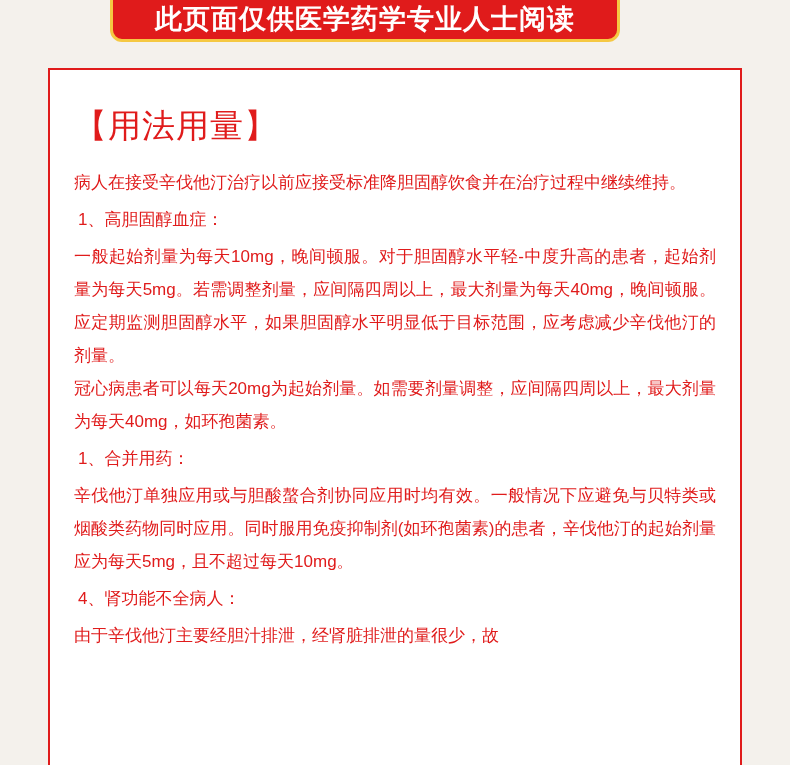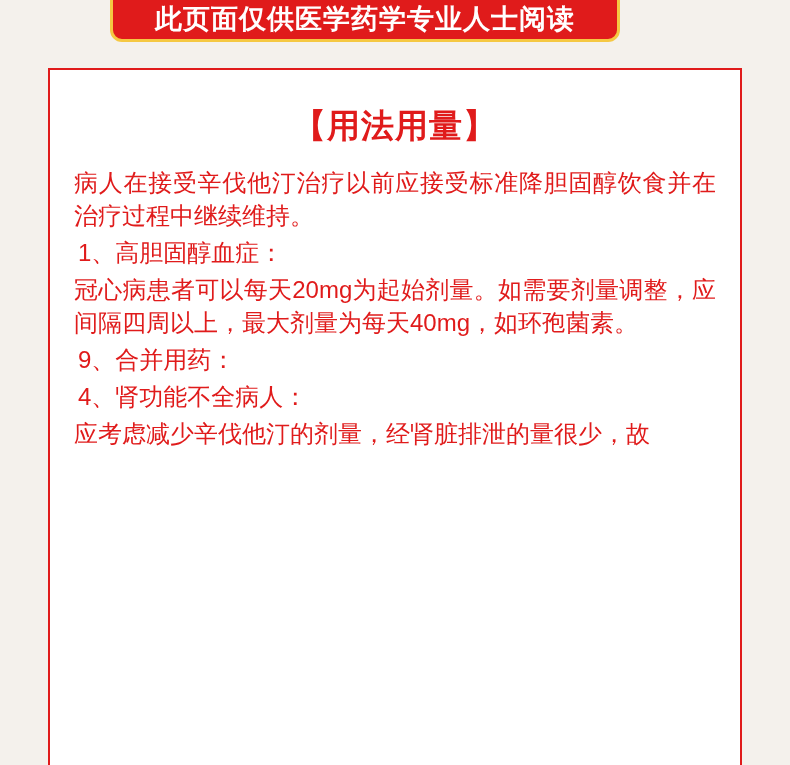--- a/index.html
+++ b/index.html
@@ -55,31 +55,30 @@
     height: 700px;
     background: #ffffff;
     border: 2px solid #e01b1b;
     box-sizing: border-box;
     overflow: hidden;
   }
   .card-inner {
     padding: 26px 24px 0 24px;
   }
   .section-title {
-    text-align: center;
     color: #e01b1b;
     font-size: 33px;
-    font-weight: bold;
+    font-weight: normal;
     line-height: 1.2;
     margin: 10px 0 20px 0;
     letter-spacing: 1px;
   }
   .body-text {
     color: #e01b1b;
-    font-size: 24px;
+    font-size: 17px;
     line-height: 33px;
     letter-spacing: 0px;
     text-align: justify;
   }
   .para {
     margin: 0;
     padding: 0;
   }
   .heading-line {
     margin: 4px;
@@ -96,22 +95,24 @@
   </div>
 
   <div class="card">
     <div class="card-inner">
 
       <div class="section-title">【用法用量】</div>
 
       <div class="body-text">
         <p class="para">病人在接受辛伐他汀治疗以前应接受标准降胆固醇饮食并在治疗过程中继续维持。</p>
         <p class="heading-line">1、高胆固醇血症：</p>
+        <p class="para">一般起始剂量为每天10mg，晚间顿服。对于胆固醇水平轻-中度升高的患者，起始剂量为每天5mg。若需调整剂量，应间隔四周以上，最大剂量为每天40mg，晚间顿服。应定期监测胆固醇水平，如果胆固醇水平明显低于目标范围，应考虑减少辛伐他汀的剂量。</p>
         <p class="para">冠心病患者可以每天20mg为起始剂量。如需要剂量调整，应间隔四周以上，最大剂量为每天40mg，如环孢菌素。</p>
-        <p class="heading-line">9、合并用药：</p>
+        <p class="heading-line">1、合并用药：</p>
+        <p class="para">辛伐他汀单独应用或与胆酸螯合剂协同应用时均有效。一般情况下应避免与贝特类或烟酸类药物同时应用。同时服用免疫抑制剂(如环孢菌素)的患者，辛伐他汀的起始剂量应为每天5mg，且不超过每天10mg。</p>
         <p class="heading-line">4、肾功能不全病人：</p>
-        <p class="para">应考虑减少辛伐他汀的剂量，经肾脏排泄的量很少，故</p>
+        <p class="para">由于辛伐他汀主要经胆汁排泄，经肾脏排泄的量很少，故</p>
       </div>
 
     </div>
   </div>
 
 </div>
 
 </body></html>

